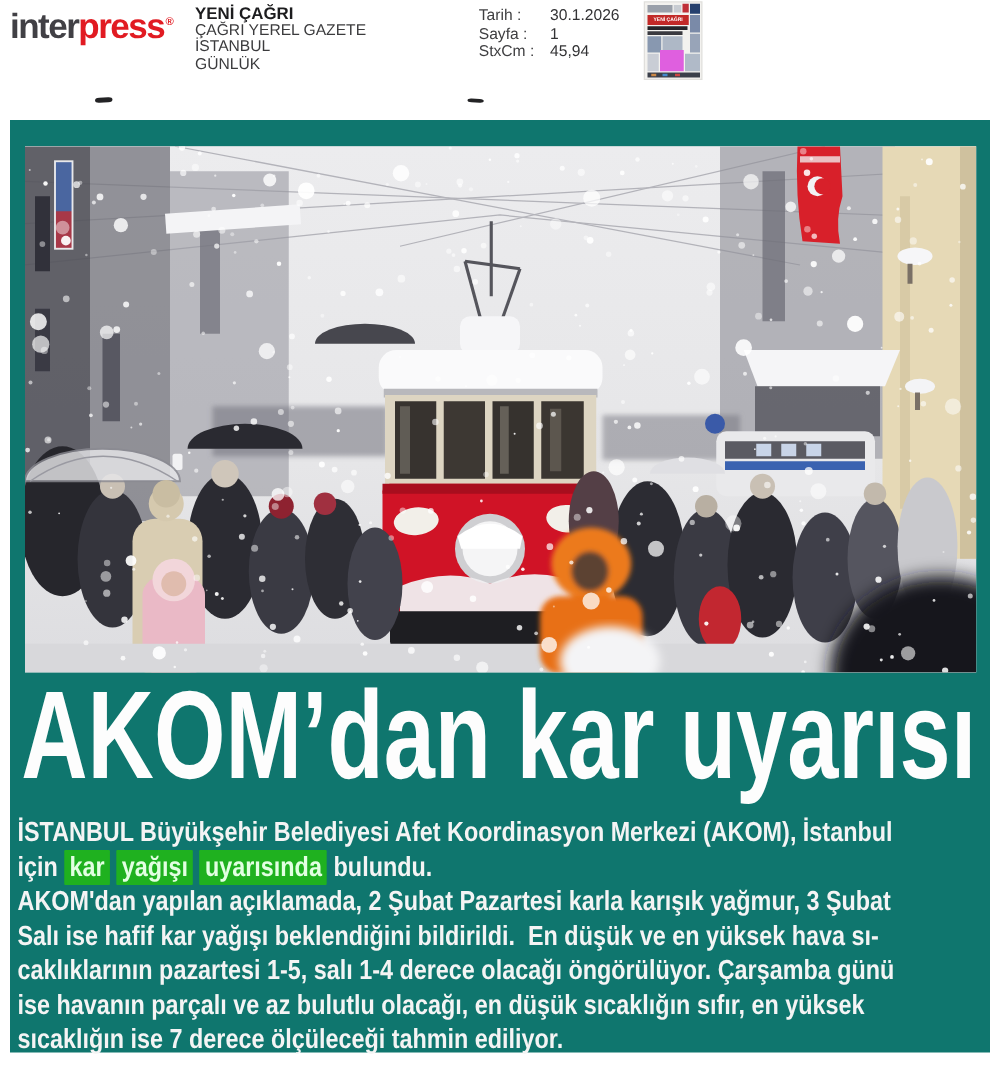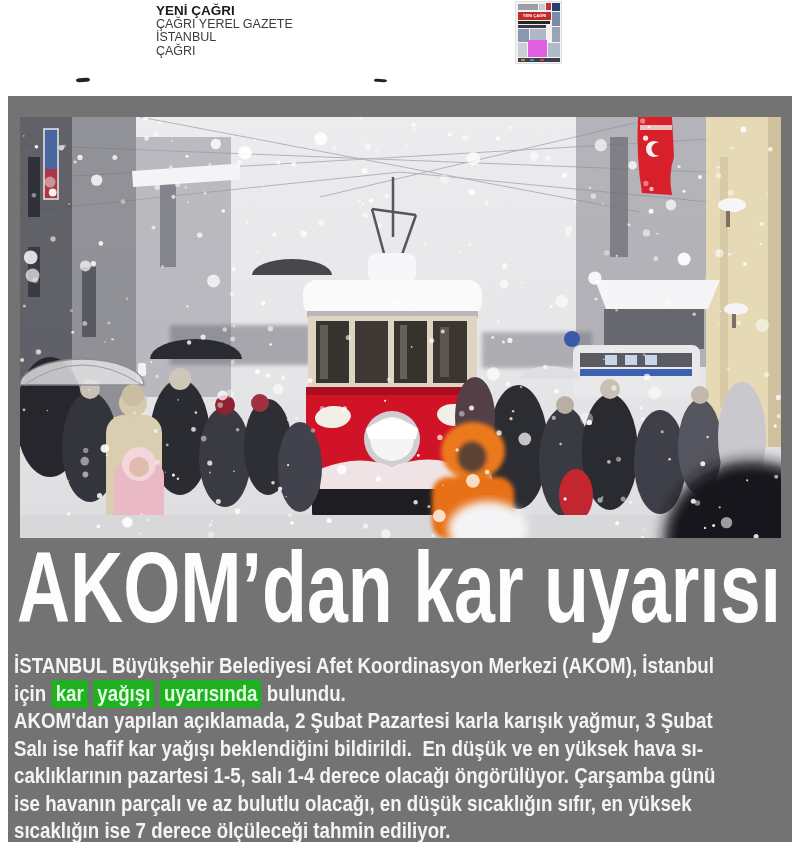--- a/index.html
+++ b/index.html
@@ -42,46 +42,63 @@
   .t-bot{left:2px;top:56px;width:42px;height:4px;background:#3a3f4a;}
   .t-botdot1{left:5px;top:57px;width:4px;height:2px;background:#c84;}
   .t-botdot2{left:14px;top:57px;width:4px;height:2px;background:#48c;}
   .t-botdot3{left:24px;top:57px;width:4px;height:2px;background:#c44;}
 
   .artifact-dash{position:absolute;background:#232325;border-radius:40%/80%;}
   .dash1{left:76px;top:78px;width:14px;height:4px;transform:rotate(-4deg);}
   .dash2{left:374px;top:79px;width:13px;height:3px;transform:rotate(3deg);}
 
   
-  .clip{position:absolute;left:8px;top:96px;width:784px;height:746px;background:#737373;}
+  .clip{position:absolute;left:8px;top:96px;width:784px;height:746px;background:#0f766e;}
   .photo{position:absolute;left:12px;top:21px;width:761px;height:421px;overflow:hidden;background:#e7e7e9;}
   .photo svg{display:block;}
 
   .headline-wrap{position:absolute;left:5px;top:452px;width:775px;height:100px;}
   .headline-wrap svg{overflow:visible;display:block;}
 
   .bodytext{position:absolute;left:6px;top:556px;width:912px;
             transform:scaleX(0.85);transform-origin:left top;
             color:#f4f4f4;font-size:22px;font-weight:bold;line-height:27.5px;}
   .body-line{white-space:pre;}
   .hl{background:#1fb11f;color:#e2ffe2;padding:1px 5px 2px;margin-right:6px;border-radius:1px;}
 </style>
 </head>
 <body>
 
 <div class="stage">
 
+  <div class="logo">
+    <span class="inter">inter</span><span class="press">press</span><span class="rmark">®</span>
+  </div>
 
   <div class="pubinfo">
     <div class="pubname">YENİ ÇAĞRI</div>
     <div>ÇAĞRI YEREL GAZETE</div>
     <div>İSTANBUL</div>
-    <div>ÇAĞRI</div>
+    <div>GÜNLÜK</div>
   </div>
 
+  <div class="meta">
+    <div class="mrow">
+      <span class="mlabel">Tarih :</span>
+      <span class="mvalue">30.1.2026</span>
+    </div>
+    <div class="mrow">
+      <span class="mlabel">Sayfa :</span>
+      <span class="mvalue">1</span>
+    </div>
+    <div class="mrow">
+      <span class="mlabel">StxCm :</span>
+      <span class="mvalue">45,94</span>
+    </div>
+  </div>
 
   <div class="thumb">
     <div class="t-top1"></div>
     <div class="t-top2"></div>
     <div class="t-topred"></div>
     <div class="t-topblue"></div>
     <div class="t-mast">YENİ ÇAĞRI</div>
     <div class="t-rphoto1"></div>
     <div class="t-head1"></div>
     <div class="t-head2"></div>

